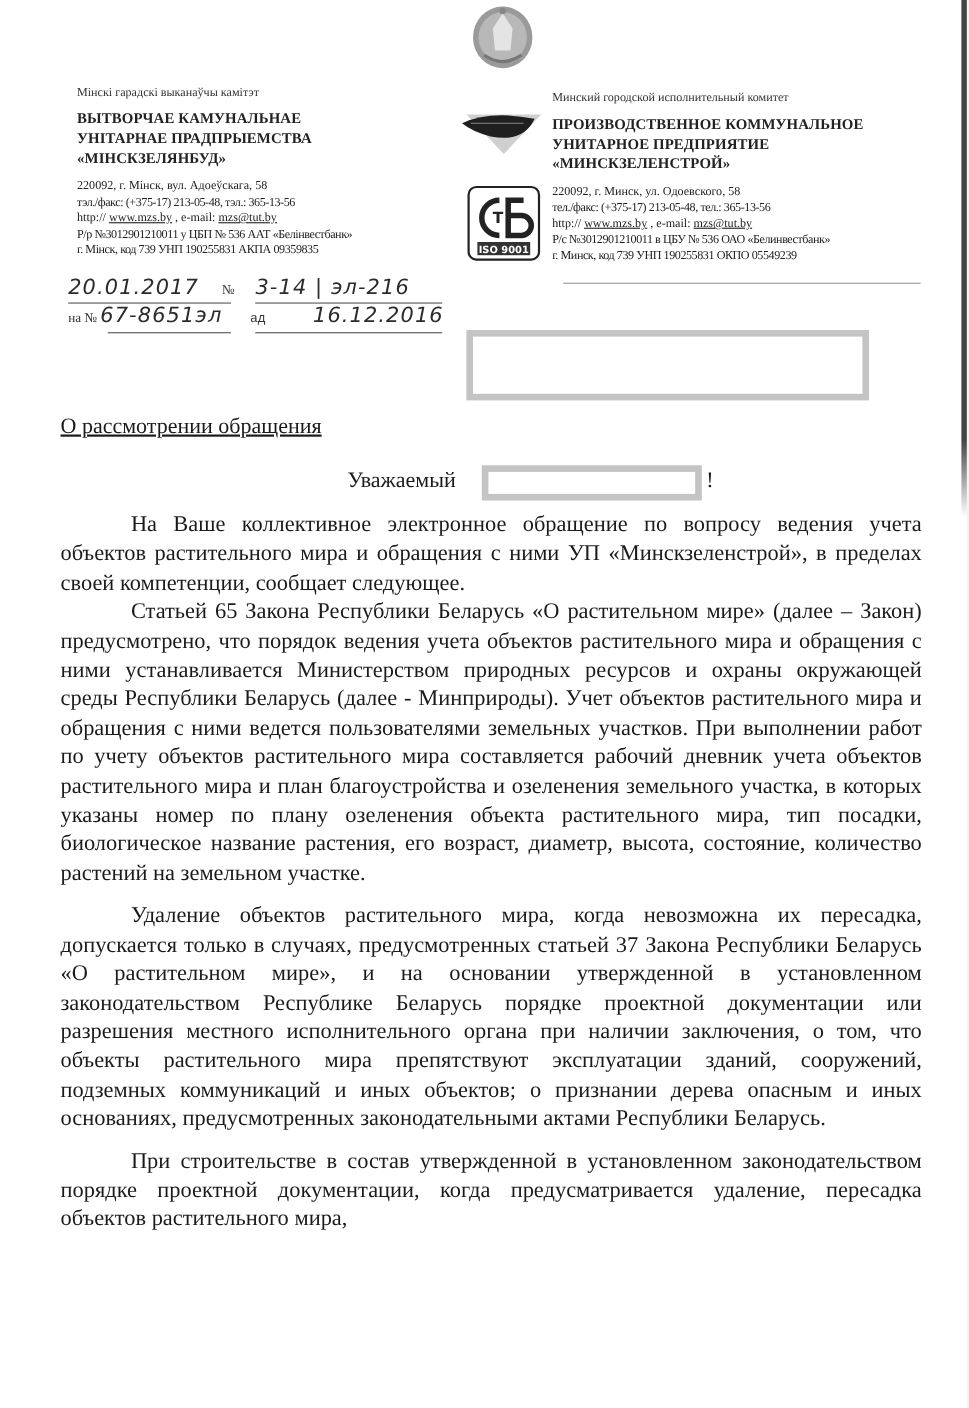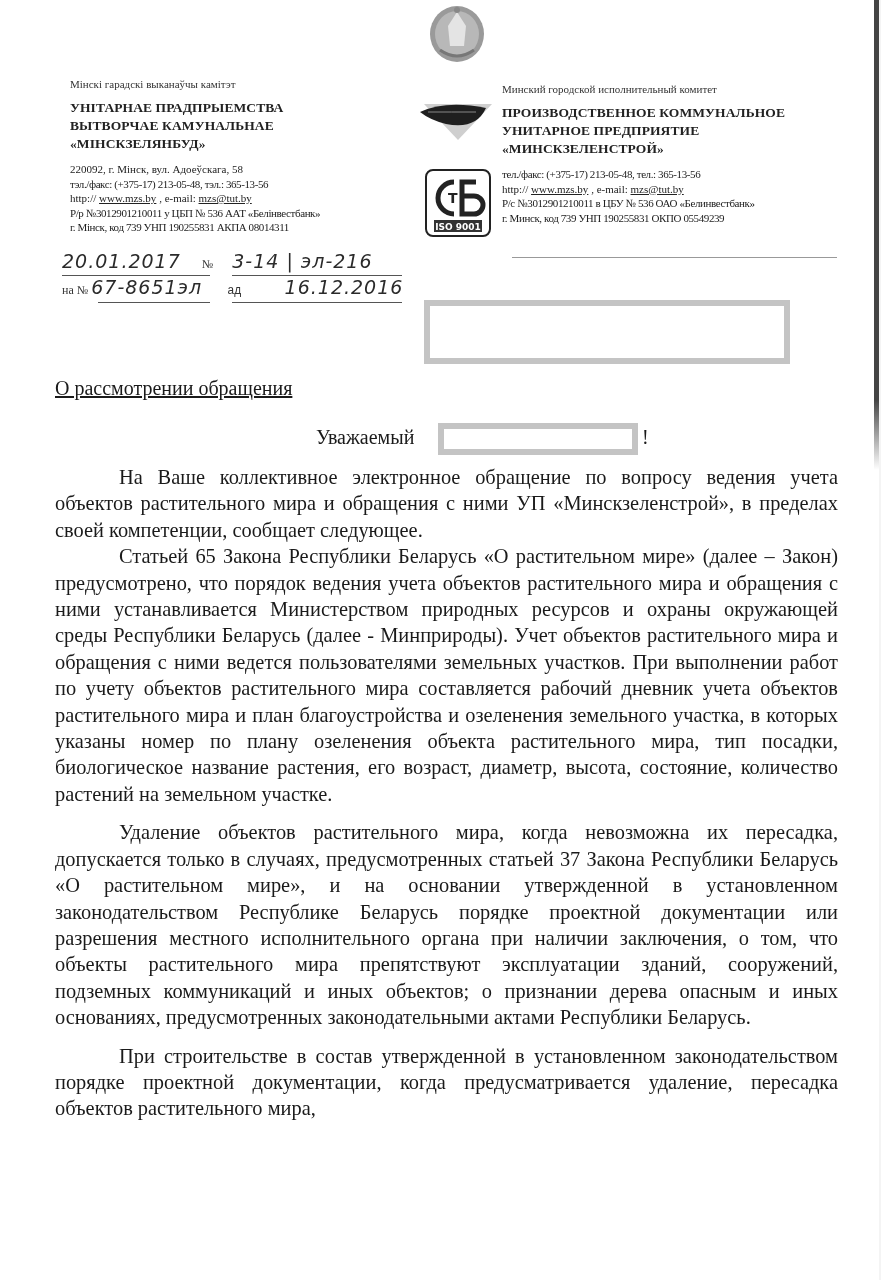--- a/index.html
+++ b/index.html
@@ -49,46 +49,47 @@
 </style>
 </head>
 <body>
 
 <div class="scan-edge"></div>
 <div class="scan-edge-right"></div>
 
 <div class="hdr-col hdr-left">
   <div class="hdr-committee">Мінскі гарадскі выканаўчы камітэт</div>
   <div class="hdr-org">
+    <div>ВЫТВОРЧАЕ КАМУНАЛЬНАЕ</div>
     <div>УНІТАРНАЕ ПРАДПРЫЕМСТВА</div>
-    <div>ВЫТВОРЧАЕ КАМУНАЛЬНАЕ</div>
     <div>«МІНСКЗЕЛЯНБУД»</div>
   </div>
   <div class="hdr-details">
     <div>220092, г. Мінск, вул. Адоеўскага, 58</div>
     <div class="cond">тэл./факс: (+375-17) 213-05-48, тэл.: 365-13-56</div>
     <div>
       <span>http://</span>
       <span class="u">www.mzs.by</span>
       <span>, e-mail:</span>
       <span class="u">mzs@tut.by</span>
     </div>
     <div class="cond">Р/р №3012901210011 у ЦБП № 536 ААТ «Белінвестбанк»</div>
-    <div class="cond">г. Мінск, код 739 УНП 190255831 АКПА 08014311</div>
+    <div class="cond">г. Мінск, код 739 УНП 190255831 АКПА 09359835</div>
   </div>
 </div>
 
 <div class="hdr-col hdr-right">
   <div class="hdr-committee">Минский городской исполнительный комитет</div>
   <div class="hdr-org">
     <div>ПРОИЗВОДСТВЕННОЕ КОММУНАЛЬНОЕ</div>
     <div>УНИТАРНОЕ ПРЕДПРИЯТИЕ</div>
     <div>«МИНСКЗЕЛЕНСТРОЙ»</div>
   </div>
   <div class="hdr-details">
+    <div>220092, г. Минск, ул. Одоевского, 58</div>
     <div class="cond">тел./факс: (+375-17) 213-05-48, тел.: 365-13-56</div>
     <div>
       <span>http://</span>
       <span class="u">www.mzs.by</span>
       <span>, e-mail:</span>
       <span class="u">mzs@tut.by</span>
     </div>
     <div class="cond">Р/с №3012901210011 в ЦБУ № 536 ОАО «Белинвестбанк»</div>
     <div class="cond">г. Минск, код 739 УНП 190255831 ОКПО 05549239</div>
   </div>

